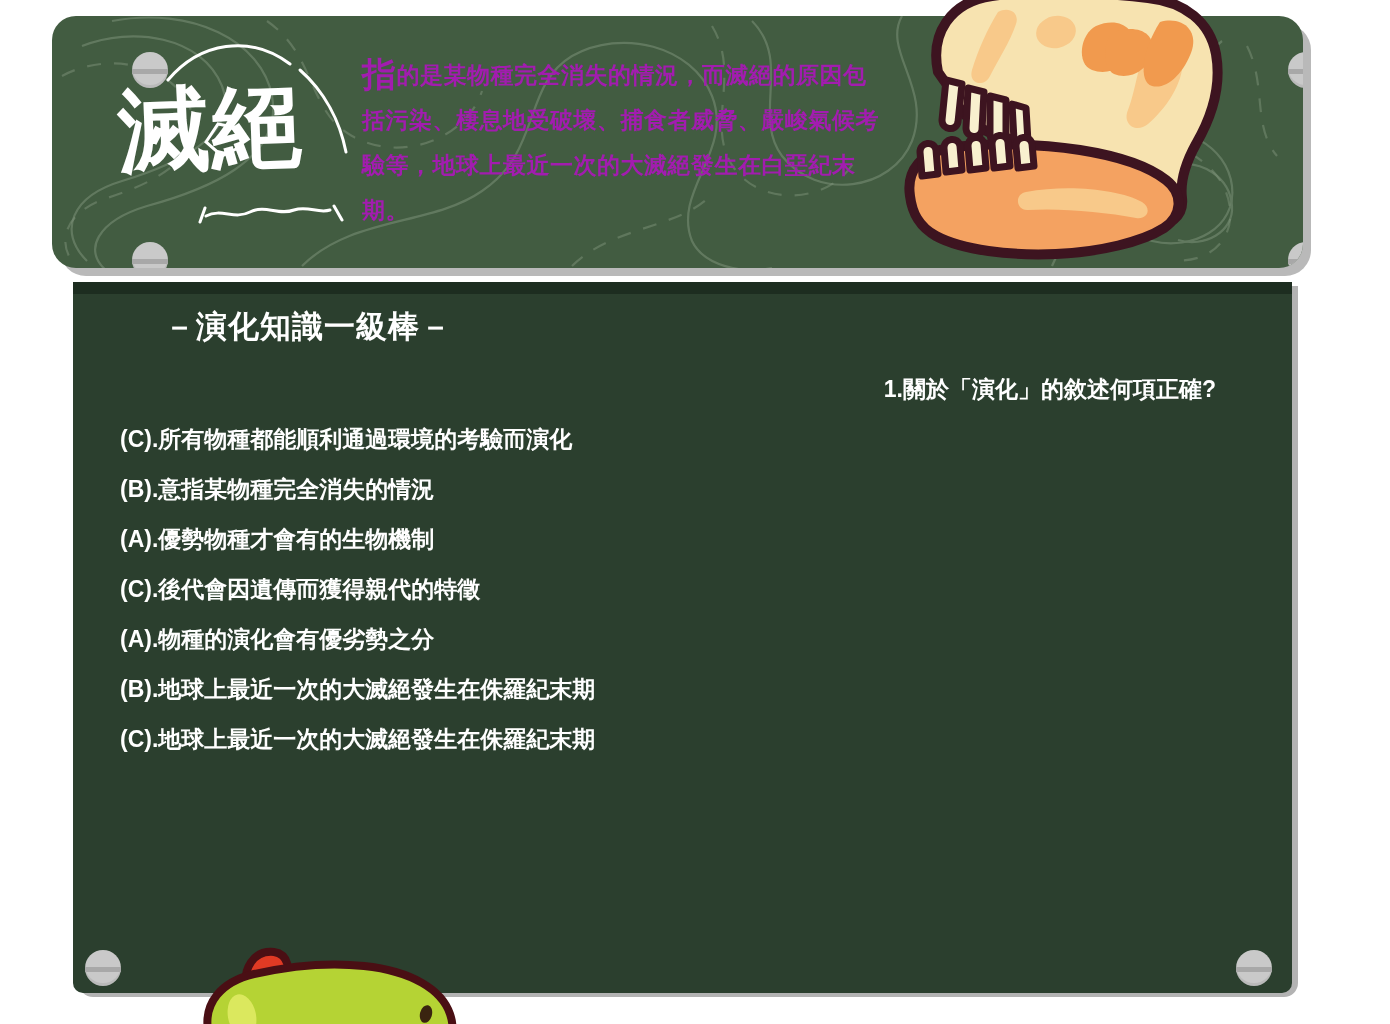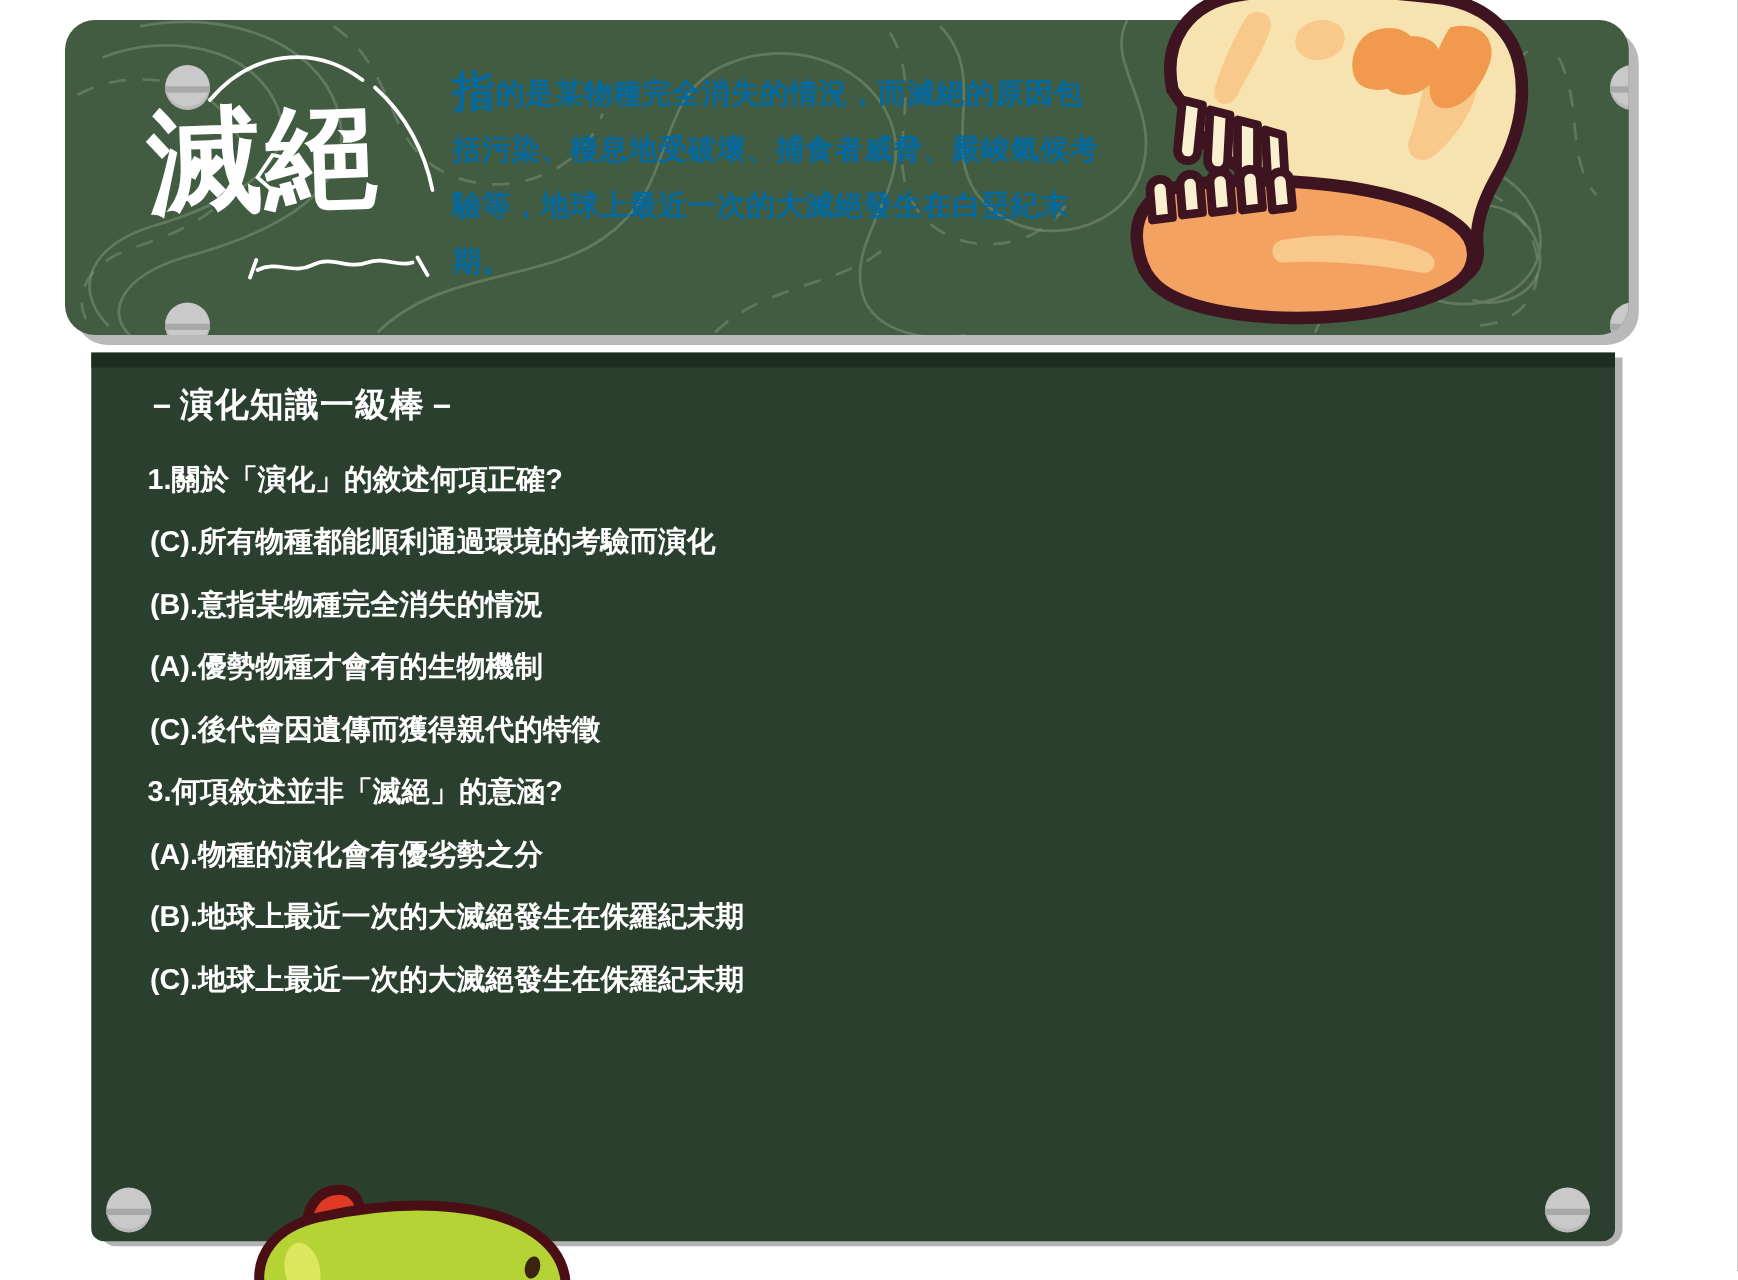--- a/index.html
+++ b/index.html
@@ -58,34 +58,34 @@
   }
   .bigtitle{
     font-size:92px;font-weight:bold;color:#ffffff;line-height:1;
     letter-spacing:2px;font-family:"Liberation Sans","DejaVu Sans",sans-serif;
     transform:rotate(-2deg);display:inline-block;white-space:nowrap;
   }
 
   
   .desc{
     position:absolute;left:362px;top:52px;width:520px;
-    color:#0369a1;font-size:23px;font-weight:bold;line-height:45px;
+    color:#a21caf;font-size:23px;font-weight:bold;line-height:45px;
     letter-spacing:.5px;
   }
   .desc .lead{font-size:34px;font-weight:bold;vertical-align:-3px;}
 
   
   .quiz{
     position:absolute;left:116px;top:306px;width:1100px;color:#ffffff;
   }
   .quiz-heading{
-    font-size:27px;font-weight:bold;letter-spacing:1px;margin-bottom:16px;
+    font-size:31px;font-weight:bold;letter-spacing:1px;margin-bottom:16px;margin-left:48px;
   }
   .q-row{font-size:23px;font-weight:bold;line-height:50px;white-space:nowrap;}
-  .q-num{padding-left:2px;}
+  .q-num{padding-left:2px;text-align:right;}
   .q-opt{padding-left:4px;}
 
   
   .skull{position:absolute;left:880px;top:-16px;width:350px;height:290px;}
 
   
   .dino{position:absolute;left:150px;top:940px;width:320px;height:90px;}
 </style>
 </head>
 <body>
@@ -211,19 +211,18 @@
   <div class="quiz">
     <div class="quiz-heading">－演化知識一級棒－</div>
 
     <div class="q-row q-num">1.關於「演化」的敘述何項正確?</div>
     <div class="q-row q-opt">(C).所有物種都能順利通過環境的考驗而演化</div>
     <div class="q-row q-opt">(B).意指某物種完全消失的情況</div>
 
     <div class="q-row q-opt">(A).優勢物種才會有的生物機制</div>
     <div class="q-row q-opt">(C).後代會因遺傳而獲得親代的特徵</div>
 
-    <div class="q-row q-num">3.何項敘述並非「滅絕」的意涵?</div>
     <div class="q-row q-opt">(A).物種的演化會有優劣勢之分</div>
     <div class="q-row q-opt">(B).地球上最近一次的大滅絕發生在侏羅紀末期</div>
     <div class="q-row q-opt">(C).地球上最近一次的大滅絕發生在侏羅紀末期</div>
   </div>
 
 </div>
 
 </body></html>

